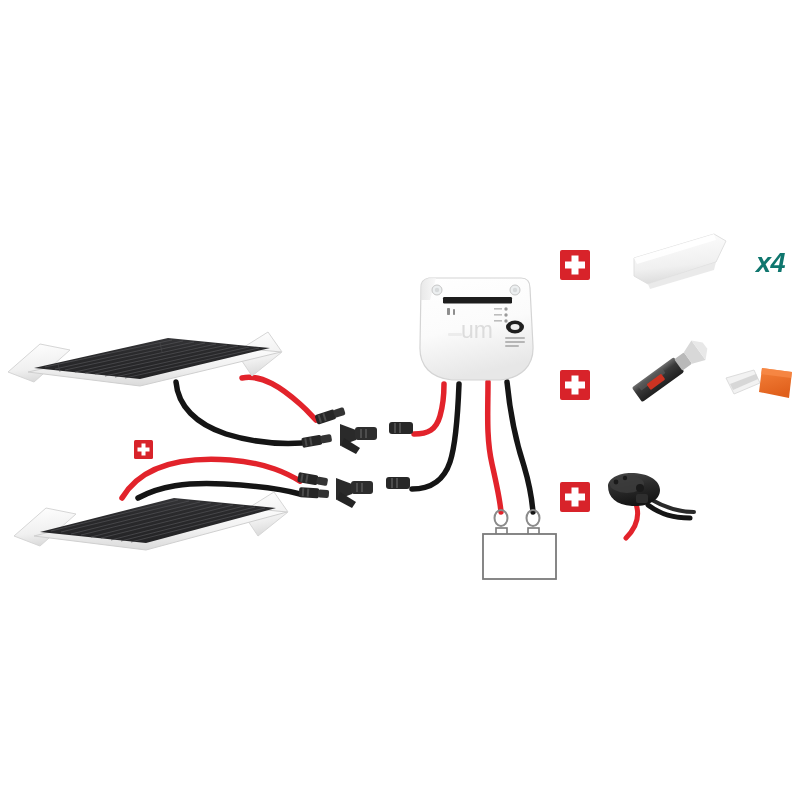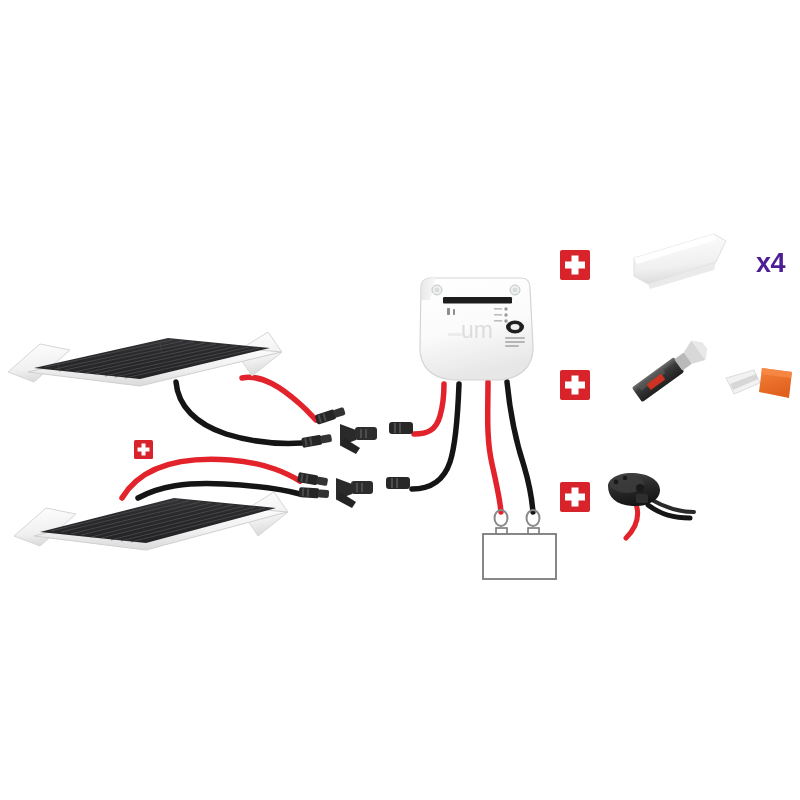--- a/index.html
+++ b/index.html
@@ -20,22 +20,23 @@
   #scene svg {
     position: absolute;
     left: 0;
     top: 0;
   }
   .qty-label {
     position: absolute;
     font-family: "Liberation Sans", sans-serif;
     font-weight: bold;
     font-size: 27px;
-    color: #4c1d95;
+    color: #0f766e;
     letter-spacing: -0.5px;
+    font-style: italic;
   }
 </style>
 </head>
 <body>
 
 <div id="scene">
 
   <svg width="800" height="800" viewBox="0 0 800 800">
     <defs>
       <linearGradient id="panelGrad" x1="0" y1="0" x2="0.3" y2="1">

